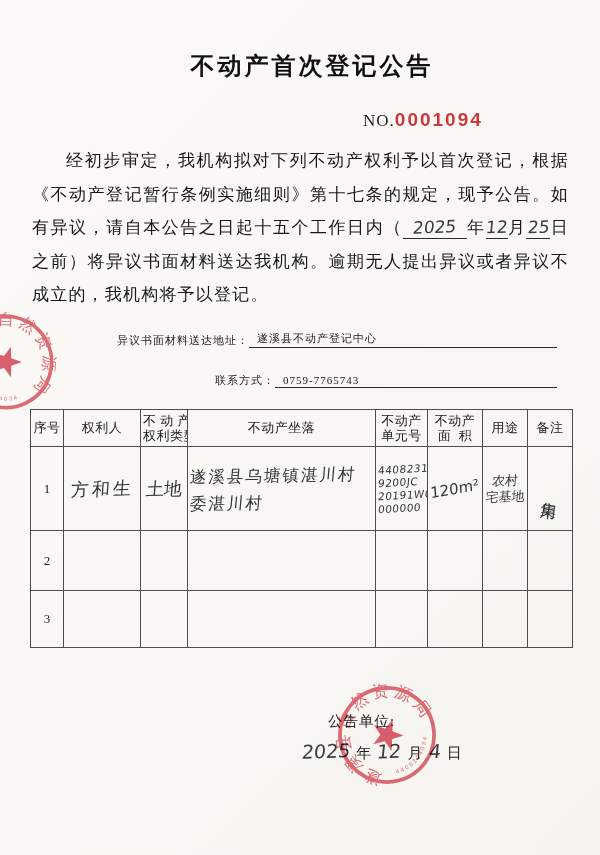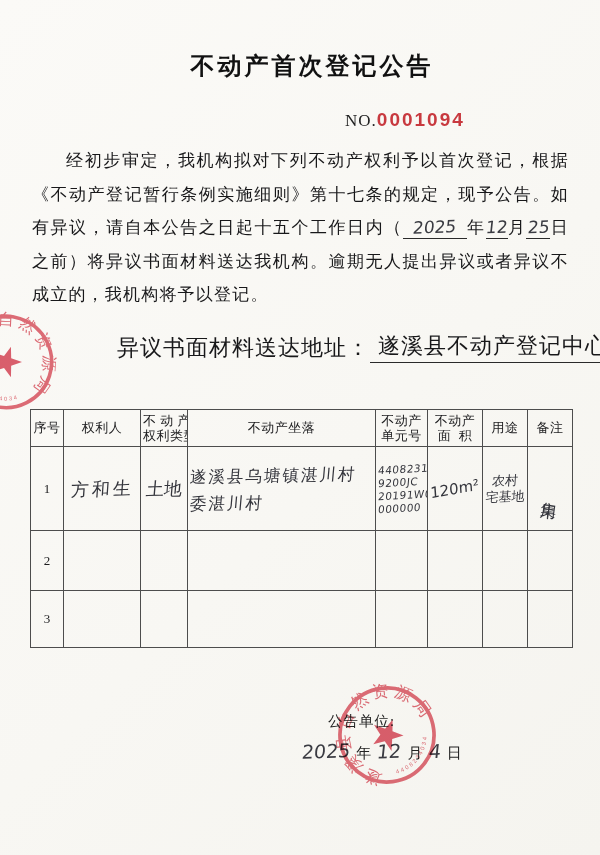--- a/index.html
+++ b/index.html
@@ -13,21 +13,21 @@
     background:linear-gradient(135deg,#fbfaf7 0%,#f8f7f3 55%,#f5f4ef 100%);
   }
   
   .title{
     position:absolute; top:50px; left:0; right:0; text-align:center;
     transform:translateX(12px);
     font-family:"Liberation Sans","DejaVu Sans",sans-serif;
     font-weight:bold; font-size:24px; letter-spacing:3px; color:#111;
   }
   .no-line{
-    position:absolute; top:109px; left:345px; white-space:nowrap;text-align:center;
+    position:absolute; top:109px; left:363px; white-space:nowrap;text-align:center;
   }
   .no-prefix{ font-size:17px; letter-spacing:1px; color:#222; }
   .no-value{
     font-family:"Liberation Sans","DejaVu Sans",sans-serif;
     font-weight:bold; font-size:19px; letter-spacing:2px; color:#c8393f;
   }
   
   .para{
     position:absolute; top:144px; left:32px; width:537px;
     font-size:17px; line-height:33.5px; letter-spacing:1.2px;
@@ -39,21 +39,21 @@
   }
   .blank.year{ min-width:64px; }
   .blank.month{ min-width:22px; }
   .blank.day{ min-width:24px; }
   .hw{
     font-family:"DejaVu Sans",sans-serif; color:#3a3b42;
     display:inline-block; transform:skewX(-8deg) rotate(-2deg);
     letter-spacing:0;
   }
   
-  .info-line{ position:absolute; display:flex; align-items:flex-end; font-size:22px; letter-spacing:1px; }
+  .info-line{ position:absolute; display:flex; align-items:flex-end; font-size:11px; letter-spacing:1px; }
   .info-line .label{ white-space:nowrap; color:#18181a; }
   .info-line .value{
     flex:1; border-bottom:1.4px solid #2a2a2a; padding:0 4px 1px 8px;
     white-space:nowrap; color:#18181a;
   }
   .addr{ top:331px; left:117px; width:440px; }
   .contact{ top:373px; left:215px; width:342px; }
   
   table.announce{
     position:absolute; top:409px; left:30px; width:542px; height:238px;
@@ -107,20 +107,24 @@
 
   <div class="para">
     <span>经初步审定，我机构拟对下列不动产权利予以首次登记，根据《不动产登记暂行条例实施细则》第十七条的规定，现予公告。如有异议，请自本公告之日起十五个工作日内（</span><span class="blank year"><span class="hw">2025</span></span><span>年</span><span class="blank month"><span class="hw">12</span></span><span>月</span><span class="blank day"><span class="hw">25</span></span><span>日之前）将异议书面材料送达我机构。逾期无人提出异议或者异议不成立的，我机构将予以登记。</span>
   </div>
 
   <div class="info-line addr">
     <span class="label">异议书面材料送达地址：</span>
     <span class="value">遂溪县不动产登记中心</span>
   </div>
 
+  <div class="info-line contact">
+    <span class="label">联系方式：</span>
+    <span class="value">0759-7765743</span>
+  </div>
 
   <table class="announce">
     <colgroup>
       <col style="width:33px">
         <col style="width:77px">
         <col style="width:47px">
         <col style="width:188px">
       <col style="width:52px">
         <col style="width:55px">
         <col style="width:45px">

